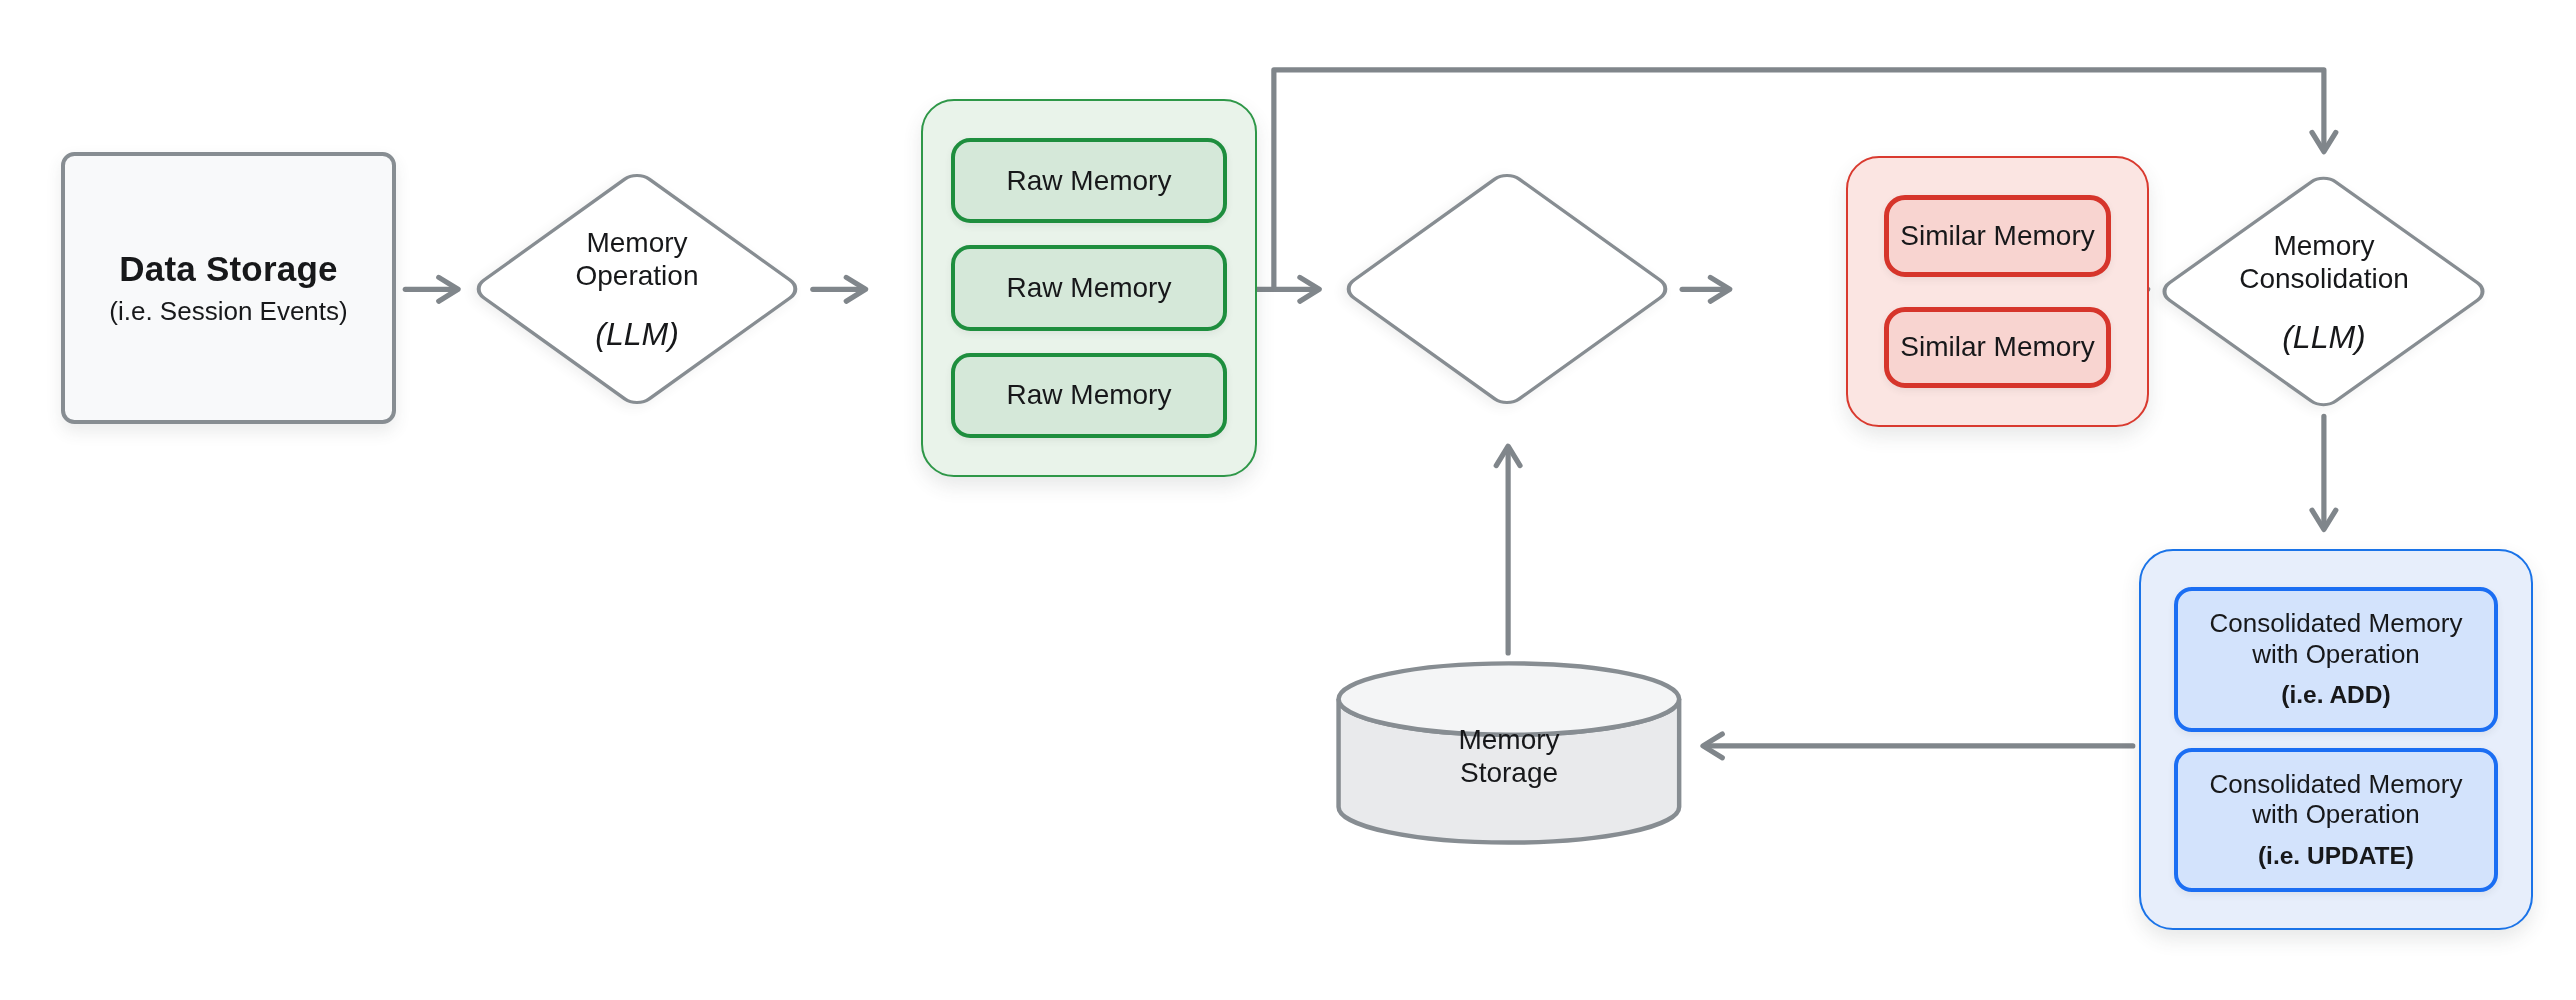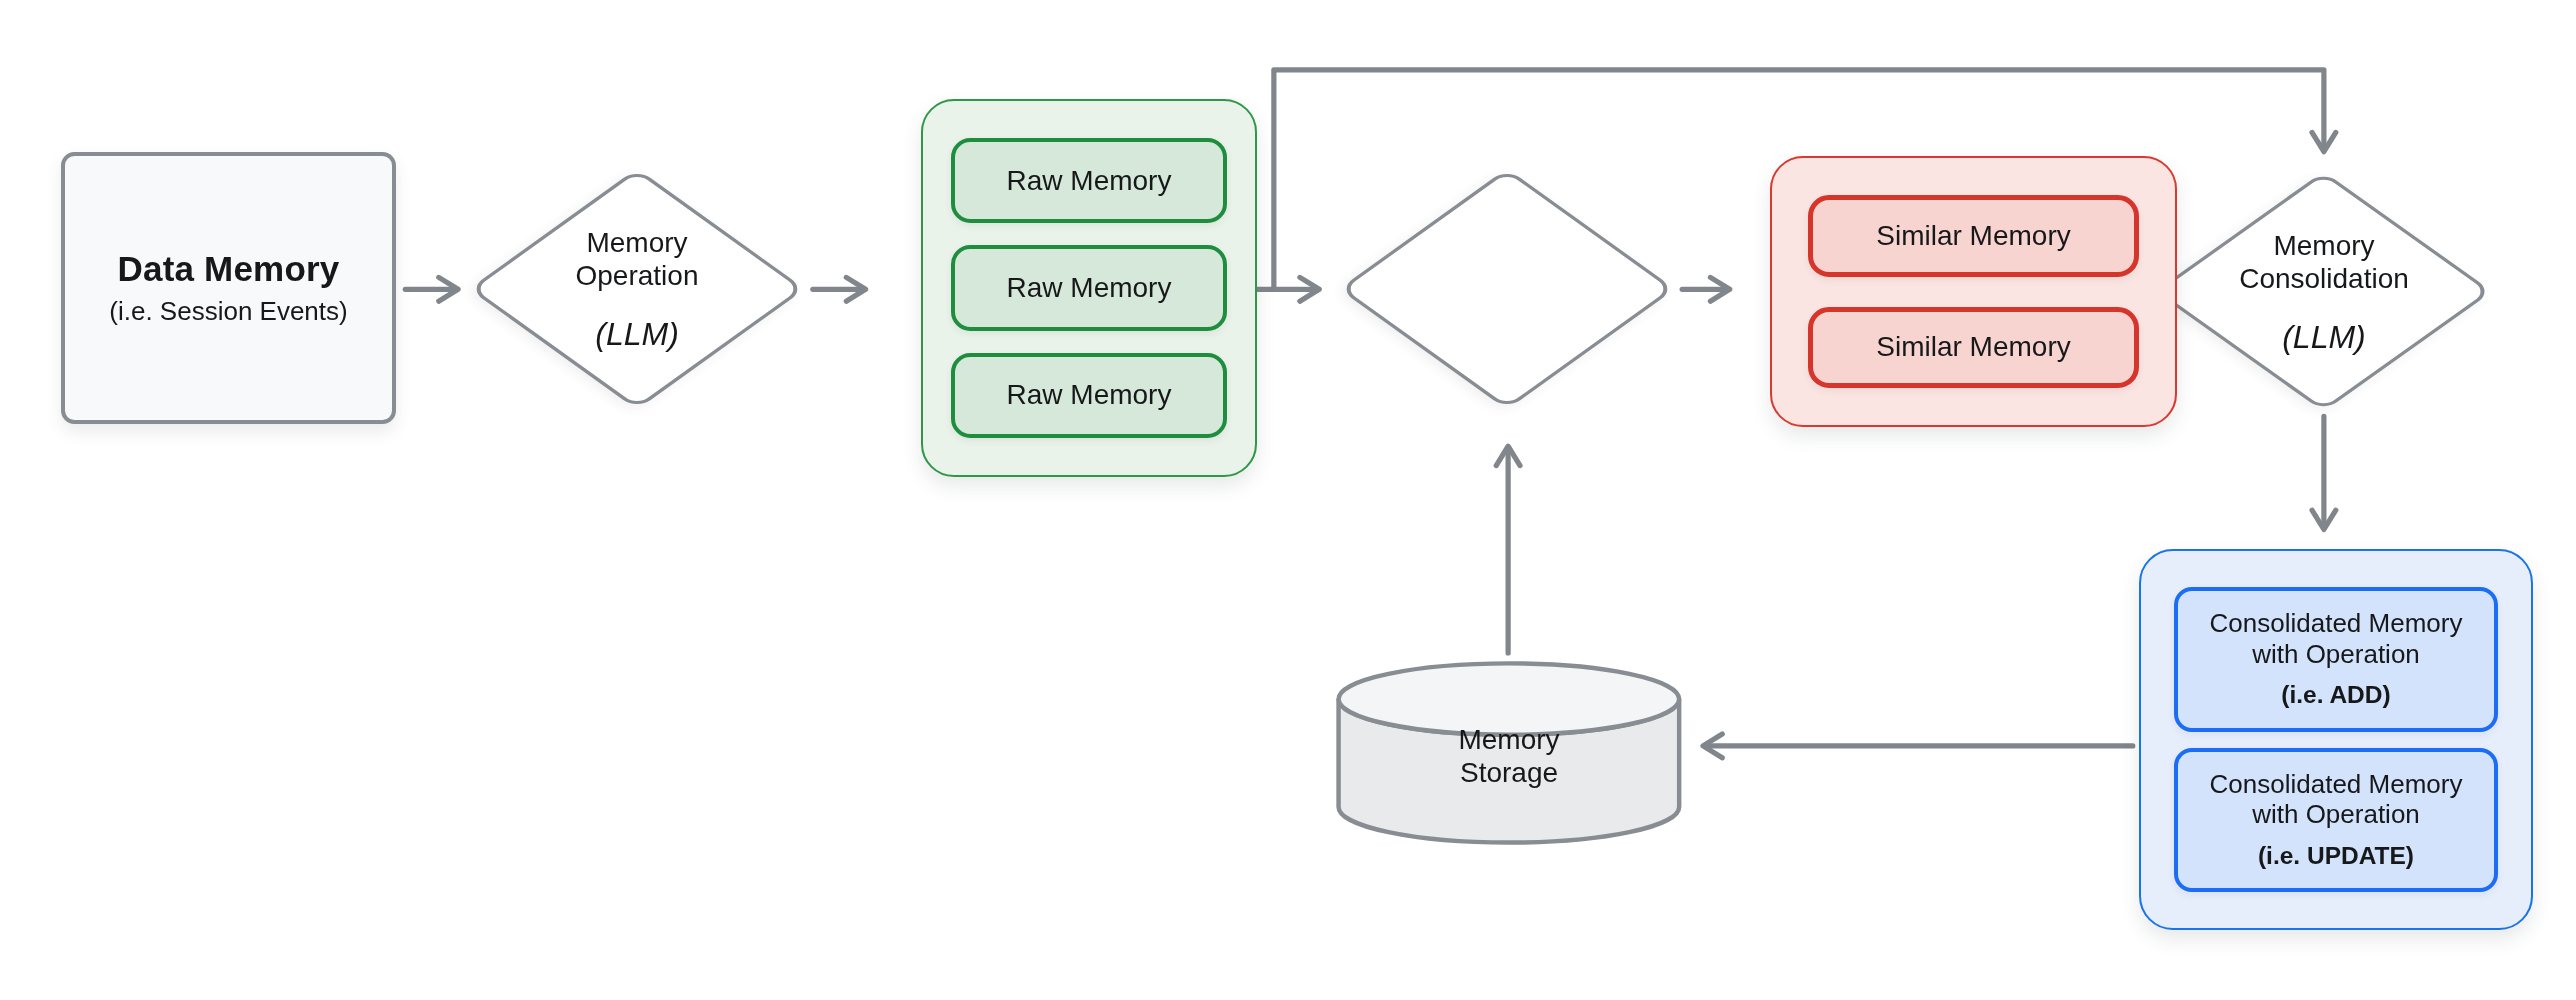--- a/index.html
+++ b/index.html
@@ -67,21 +67,21 @@
   }
   .group.green {
     left: 883px; top: 99px; width: 336px; height: 378px;
     padding: 37px 28px; gap: 22px;
     background: var(--green-container-fill, #e9f3ea);
     border: 2.2px solid var(--green-container-border, #2e9748);
     border-radius: 33px;
     margin-left: 38px;
   }
   .group.red {
-    left: 1770px; top: 156px; width: 407px; height: 271px;
+    left: 1846px; top: 156px; width: 303px; height: 271px;
     padding: 37px 36px; gap: 30px;
     background: var(--red-container-fill, #fbe5e2);
     border: 2.2px solid var(--red-container-border, #d93a2f);
     border-radius: 33px;
   }
   .group.blue {
     left: 2139px; top: 549px; width: 394px; height: 381px;
     padding: 36px 33px; gap: 16px;
     background: var(--blue-container-fill, #e7eefb);
     border: 2.2px solid var(--blue-container-border, #1a73e8);
@@ -128,21 +128,21 @@
       <path class="connector" marker-end="url(#head)" d="M2028 878 V604"></path>
     </g>
 
     <g>
       <path class="cyl-body" d="M1800 940 L1800 1085 A229 48 0 0 0 2258 1085 L2258 940 A229 48 0 0 1 1800 940 Z"></path>
       <ellipse class="cyl-lid" cx="2029" cy="940" rx="229" ry="48"></ellipse>
     </g>
   </svg>
 
   <div class="node-datasource">
-    <div class="ds-title">Data Memory</div>
+    <div class="ds-title">Data Storage</div>
     <div class="ds-sub">(i.e. Session Events)</div>
   </div>
 
   <div class="diamond d1"></div>
   <div class="diamond d2"></div>
   <div class="diamond d3"></div>
 
   <div class="label" style="left:637px; top:290px;">
     <div class="t">Memory</div>
     <div class="t">Operation</div>

